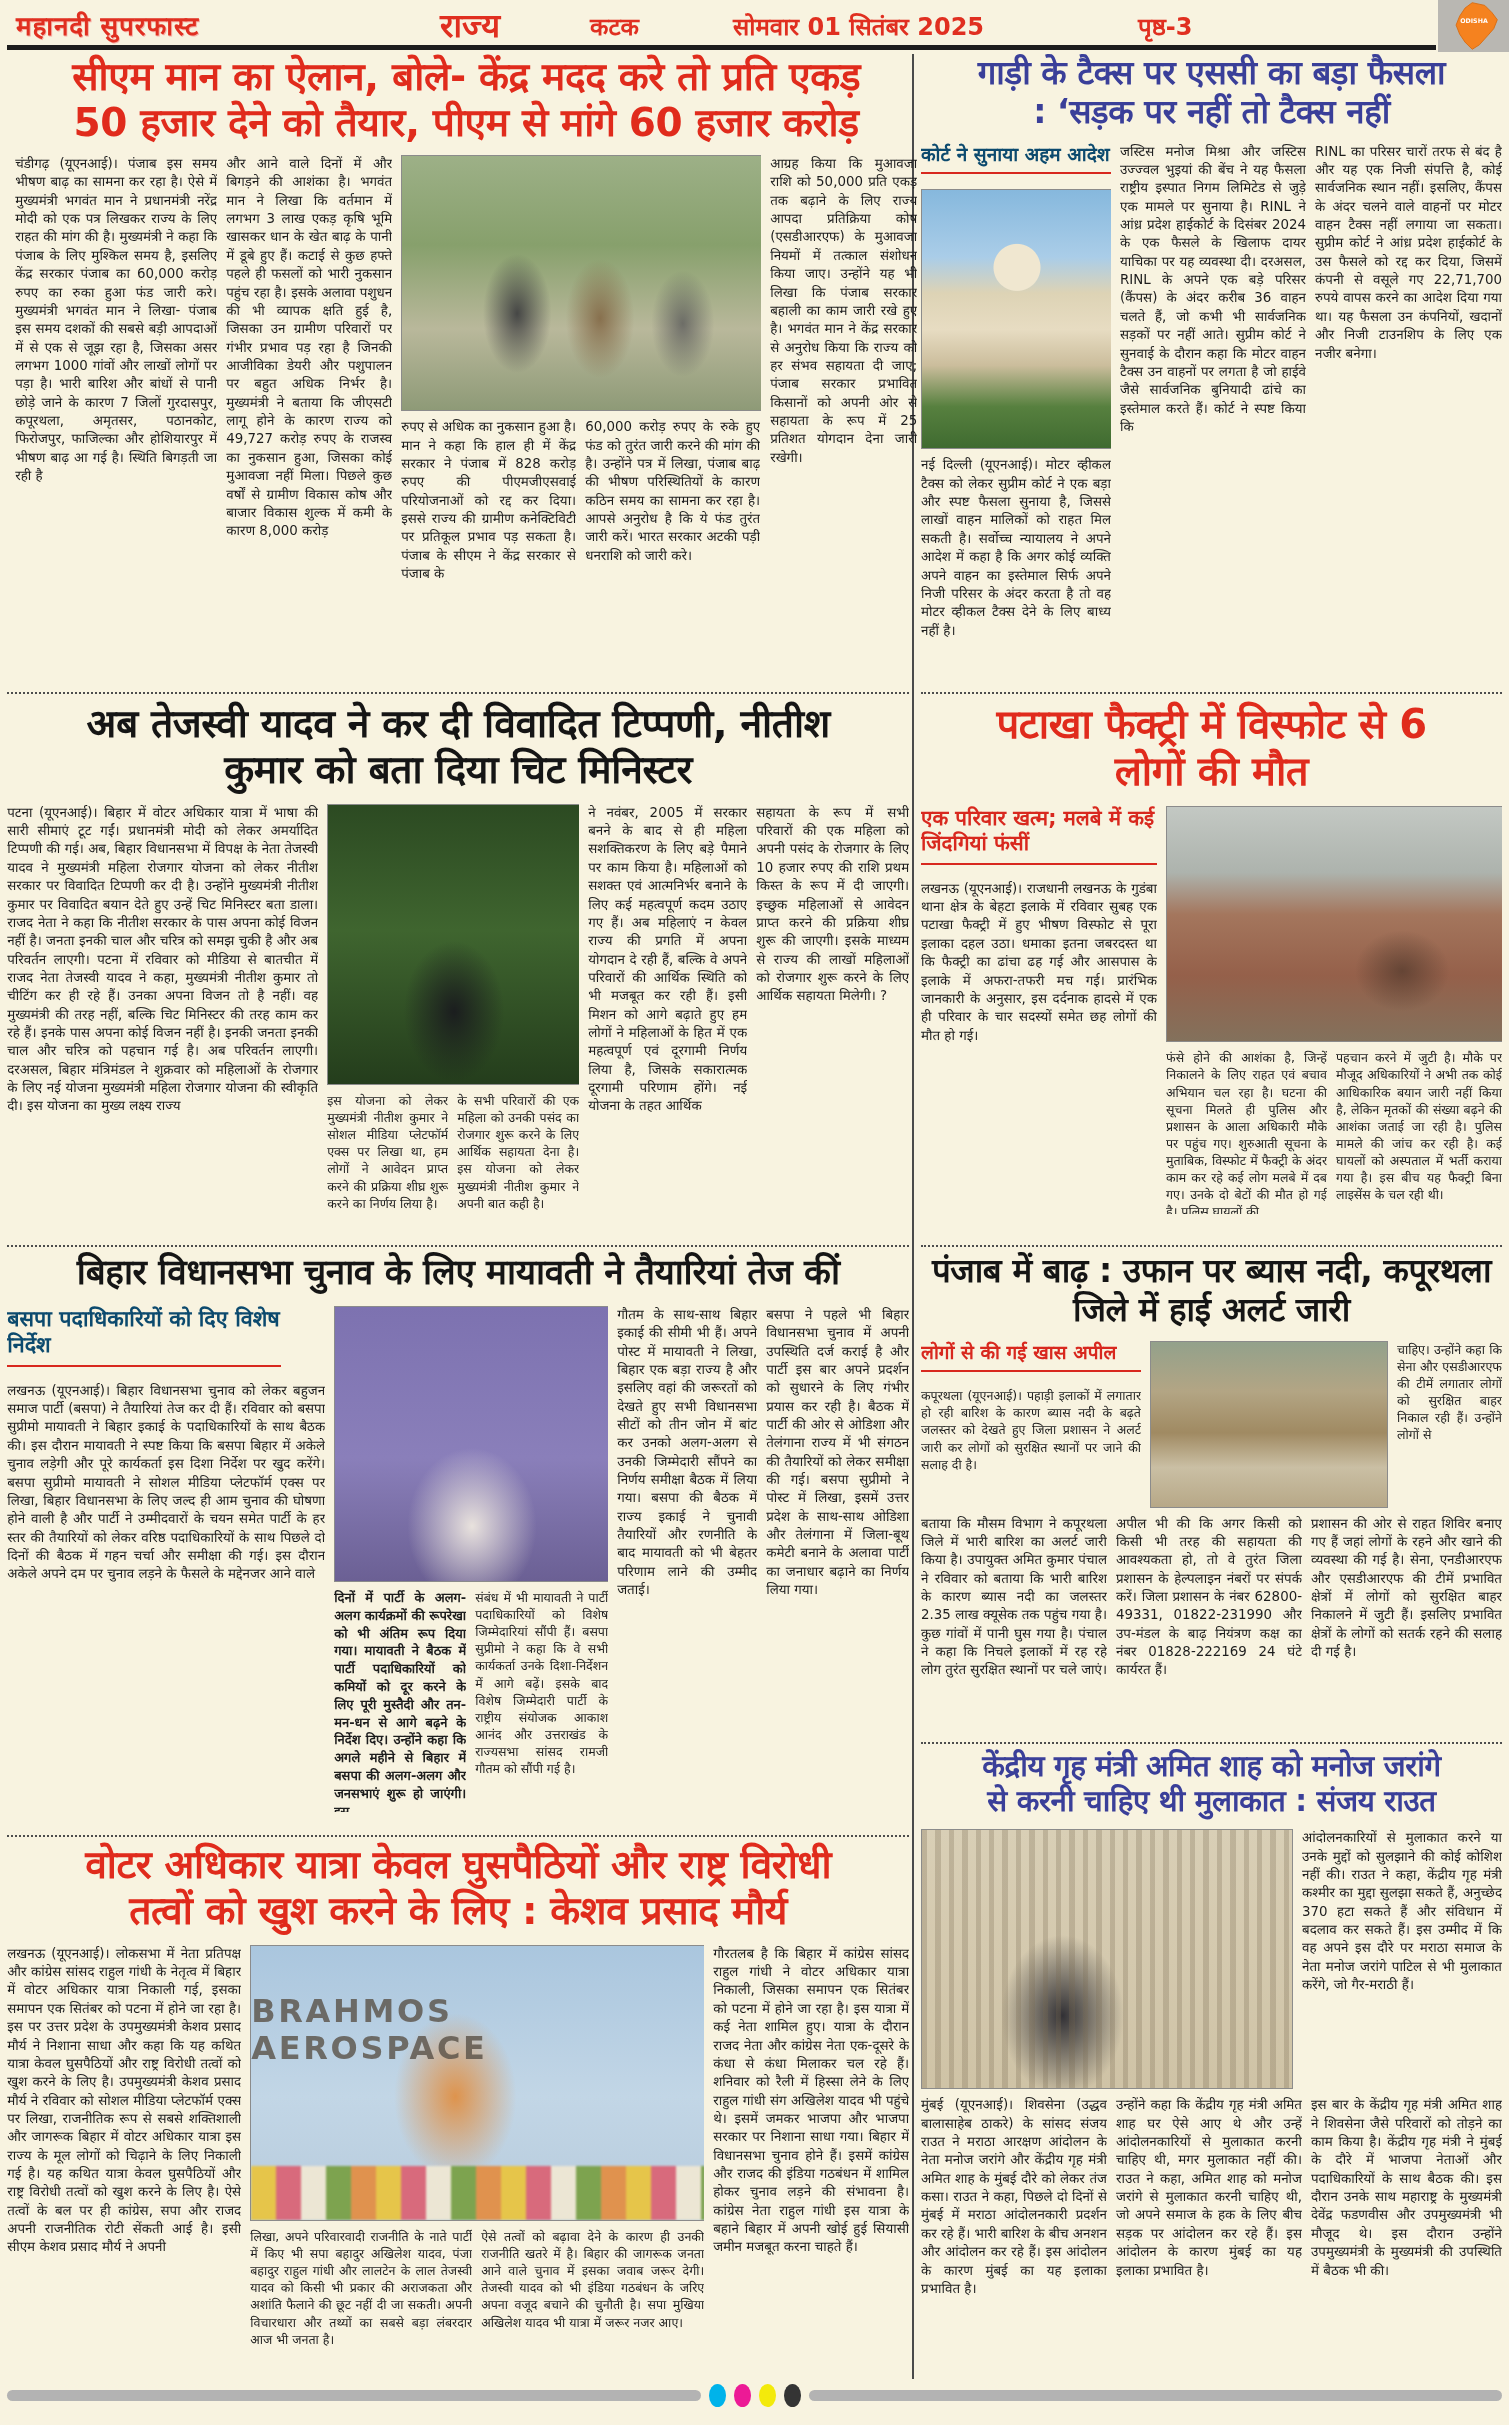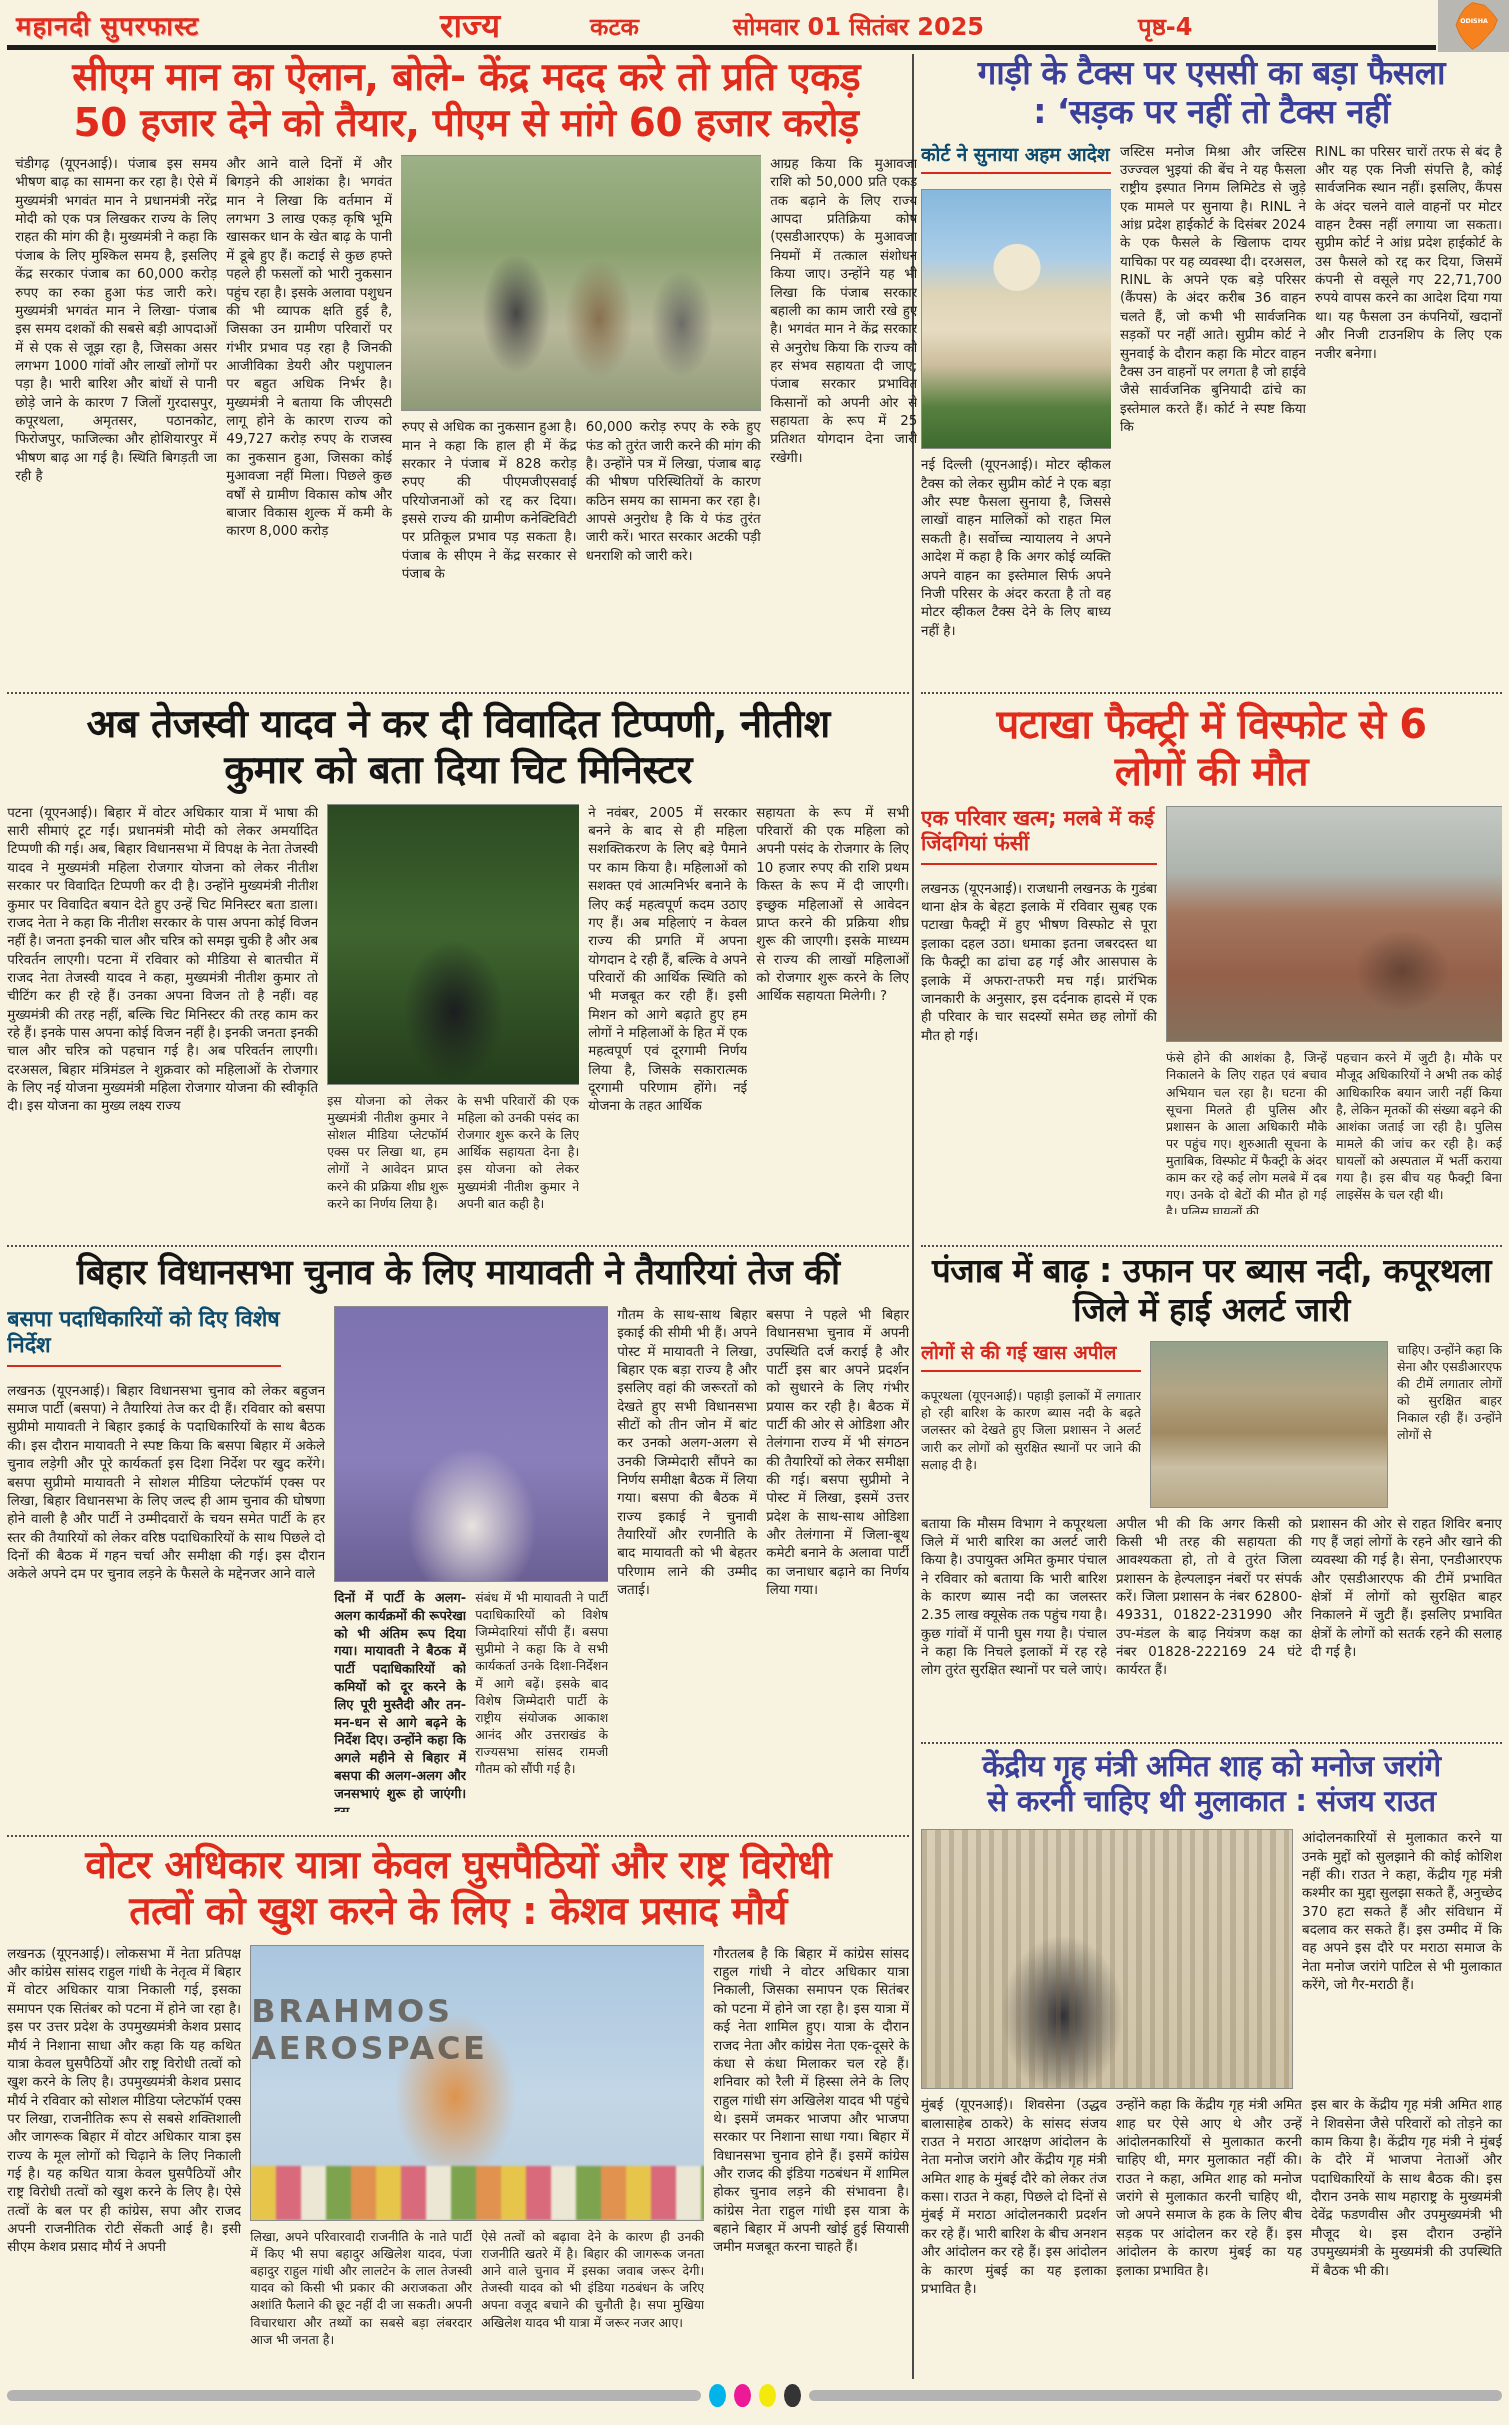--- a/index.html
+++ b/index.html
@@ -70,38 +70,38 @@
 </head>
 <body>
 
 <div class="page">
 
   <div class="mast">
     <div class="t paper">महानदी सुपरफास्ट</div>
     <div class="t section">राज्य</div>
     <div class="t city">कटक</div>
     <div class="t date">सोमवार 01 सितंबर 2025</div>
-    <div class="t pageno">पृष्ठ-4</div>
+    <div class="t pageno">पृष्ठ-3</div>
     <div class="mapbox">
       <svg width="72" height="52" viewBox="0 0 80 58">
         <path d="M38 3 L52 6 L60 14 L66 22 L62 32 L55 40 L46 50 L38 55 L30 47 L24 38 L20 28 L24 18 L30 9 Z" fill="#f5821f" stroke="#d96b10" stroke-width="1"></path>
         <text x="40" y="26" text-anchor="middle" font-size="7" fill="#ffffff" font-weight="bold">ODISHA</text>
       </svg>
     </div>
   </div>
   <div class="toprule"></div>
   <div class="vrule"></div>
 
   <div class="art" style="left:7.2px;top:54px;width:902px;height:633px;margin-left:8px;">
     <div class="hl hl-red" style="font-size:39px;">सीएम मान का ऐलान, बोले- केंद्र मदद करे तो प्रति एकड़</div>
     <div class="hl hl-red" style="font-size:39px;">50 हजार देने को तैयार, पीएम से मांगे 60 हजार करोड़</div>
     <div class="row" style="margin-top:9px;height:512px;">
       <div class="col" style="width:202px;">चंडीगढ़ (यूएनआई)। पंजाब इस समय भीषण बाढ़ का सामना कर रहा है। ऐसे में मुख्यमंत्री भगवंत मान ने प्रधानमंत्री नरेंद्र मोदी को एक पत्र लिखकर राज्य के लिए राहत की मांग की है। मुख्यमंत्री ने कहा कि पंजाब के लिए मुश्किल समय है, इसलिए केंद्र सरकार पंजाब का 60,000 करोड़ रुपए का रुका हुआ फंड जारी करे। मुख्यमंत्री भगवंत मान ने लिखा- पंजाब इस समय दशकों की सबसे बड़ी आपदाओं में से एक से जूझ रहा है, जिसका असर लगभग 1000 गांवों और लाखों लोगों पर पड़ा है। भारी बारिश और बांधों से पानी छोड़े जाने के कारण 7 जिलों गुरदासपुर, कपूरथला, अमृतसर, पठानकोट, फिरोजपुर, फाजिल्का और होशियारपुर में भीषण बाढ़ आ गई है। स्थिति बिगड़ती जा रही है</div>
       <div class="col" style="width:166px;">और आने वाले दिनों में और बिगड़ने की आशंका है। भगवंत मान ने लिखा कि वर्तमान में लगभग 3 लाख एकड़ कृषि भूमि खासकर धान के खेत बाढ़ के पानी में डूबे हुए हैं। कटाई से कुछ हफ्ते पहले ही फसलों को भारी नुकसान पहुंच रहा है। इसके अलावा पशुधन की भी व्यापक क्षति हुई है, जिसका उन ग्रामीण परिवारों पर गंभीर प्रभाव पड़ रहा है जिनकी आजीविका डेयरी और पशुपालन पर बहुत अधिक निर्भर है। मुख्यमंत्री ने बताया कि जीएसटी लागू होने के कारण राज्य को 49,727 करोड़ रुपए के राजस्व का नुकसान हुआ, जिसका कोई मुआवजा नहीं मिला। पिछले कुछ वर्षों से ग्रामीण विकास कोष और बाजार विकास शुल्क में कमी के कारण 8,000 करोड़</div>
-      <div class="stack" style="width:360px;align-items:center;">
+      <div class="stack" style="width:360px;">
         <div class="photo ph-mann" style="width:100%;height:254px;"></div>
         <div class="row" style="flex:1;">
           <div class="col" style="width:175px;">रुपए से अधिक का नुकसान हुआ है। मान ने कहा कि हाल ही में केंद्र सरकार ने पंजाब में 828 करोड़ रुपए की पीएमजीएसवाई परियोजनाओं को रद्द कर दिया। इससे राज्य की ग्रामीण कनेक्टिविटी पर प्रतिकूल प्रभाव पड़ सकता है। पंजाब के सीएम ने केंद्र सरकार से पंजाब के</div>
           <div class="col" style="width:175px;">60,000 करोड़ रुपए के रुके हुए फंड को तुरंत जारी करने की मांग की है। उन्होंने पत्र में लिखा, पंजाब बाढ़ की भीषण परिस्थितियों के कारण कठिन समय का सामना कर रहा है। आपसे अनुरोध है कि ये फंड तुरंत जारी करें। भारत सरकार अटकी पड़ी धनराशि को जारी करे।</div>
         </div>
       </div>
       <div class="col" style="flex:1;">आग्रह किया कि मुआवजा राशि को 50,000 प्रति एकड़ तक बढ़ाने के लिए राज्य आपदा प्रतिक्रिया कोष (एसडीआरएफ) के मुआवजा नियमों में तत्काल संशोधन किया जाए। उन्होंने यह भी लिखा कि पंजाब सरकार बहाली का काम जारी रखे हुए है। भगवंत मान ने केंद्र सरकार से अनुरोध किया कि राज्य को हर संभव सहायता दी जाए; पंजाब सरकार प्रभावित किसानों को अपनी ओर से सहायता के रूप में 25 प्रतिशत योगदान देना जारी रखेगी।</div>
     </div>
   </div>
 

